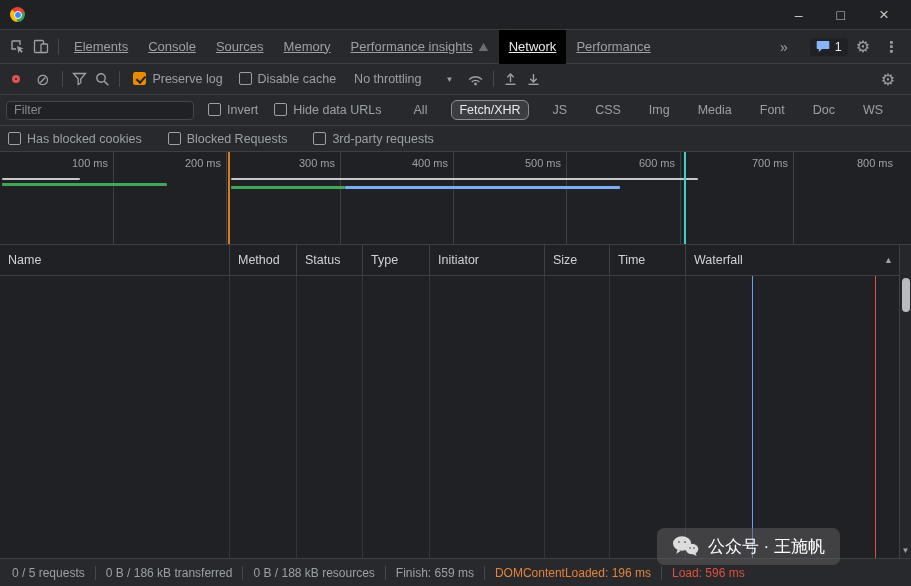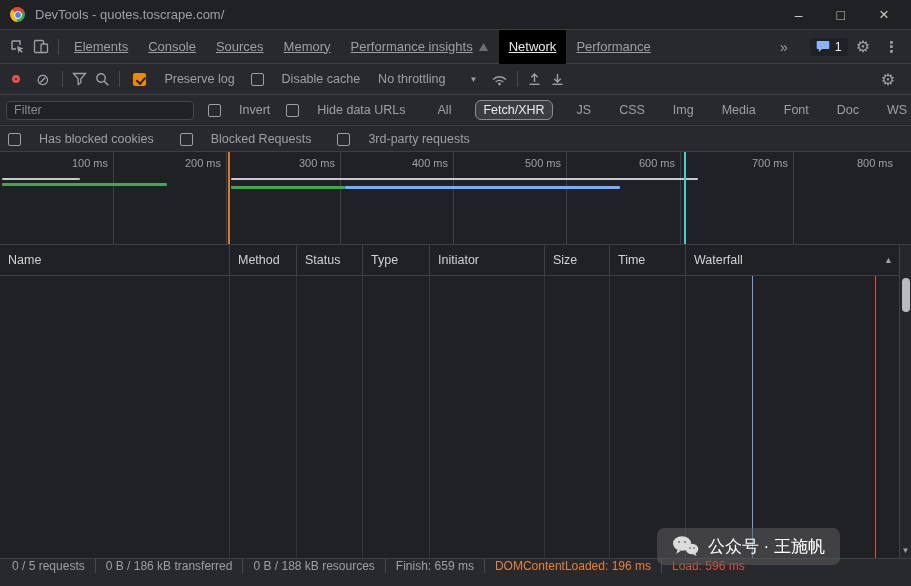--- a/index.html
+++ b/index.html
@@ -35,21 +35,21 @@
     background:#202124; border-radius:4px; color:#e8eaed; }
   .gear-glyph { font-size:16px; color:#9aa0a6; padding:0 8px; }
   .kebab { font-size:15px; color:#9aa0a6; padding:0 6px; font-weight:bold; }
 
   
   .nettoolbar { height:31px; background:#28292c; border-bottom:1px solid #3c4043;
     display:flex; align-items:center; padding:0 8px; }
   .record-btn { width:8px; height:8px; border:3px solid #e0544b; border-radius:50%;
     margin:0 8px 0 4px; flex:none; }
   .clear-glyph { font-size:16px; color:#9aa0a6; padding:0 8px; }
-  .cb-group { display:flex; align-items:flex-end; gap:18px; color:#9aa0a6; margin:0 8px; flex:none; }
+  .cb-group { display:flex; align-items:flex-start; gap:6px; color:#9aa0a6; margin:0 8px; flex:none; }
   .cb { width:13px; height:13px; border:1.5px solid #9aa0a6; border-radius:2px; flex:none; position:relative; }
   .cb.checked { background:#e78b00; border-color:#e78b00; }
   .cb.checked::after { content:''; position:absolute; left:3.5px; top:0.5px; width:3.5px; height:7px;
     border:solid #202124; border-width:0 2px 2px 0; transform:rotate(42deg); }
   .dropdown { display:flex; align-items:center; gap:24px; margin:0 10px; color:#9aa0a6; }
   .caret { font-size:8px; color:#9aa0a6; }
   .spacer { flex:1; }
 
   
   .filterbar { height:31px; background:#28292c; border-bottom:1px solid #3c4043;
@@ -85,37 +85,36 @@
   .body-marker { position:absolute; top:0; bottom:0; width:1px; }
   .scrollbar { position:absolute; top:0; right:0; bottom:0; width:12px;
     background:#26272a; border-left:1px solid #3c4043; }
   .scroll-thumb { position:absolute; top:33px; left:2px; width:8px; height:34px;
     background:#b9bcbe; border-radius:4px; }
   .scroll-down { position:absolute; bottom:3px; left:0; right:0; text-align:center;
     font-size:8px; color:#9aa0a6; }
 
   
   .statusbar { height:28px; background:#28292c; border-top:1px solid #3c4043;
-    display:flex; padding:0 2px; font-size:12px; color:#9aa0a6; }
+    display:flex; align-items:center; padding:0 2px; font-size:12px; color:#9aa0a6; }
   .sb-item { padding:0 10px; flex:none; white-space:nowrap; }
   .sb-sep { width:1px; height:14px; background:#47484b; flex:none; }
   .sb-dcl { color:#e5823a; }
   .sb-load { color:#e0503f; }
 
   
   .watermark { position:absolute; right:71px; bottom:21px; z-index:50;
     background:rgba(92,92,92,0.55); border-radius:7px; padding:7px 15px;
     display:flex; align-items:flex-start; gap:9px; color:#fff; font-size:17px; }
 </style>
 </head>
 <body>
 
 <div class="titlebar">
   <div class="chrome-logo"></div>
-  <span class="win-title">DevTools - quotes.toscrape.com/</span>
   <div class="win-controls">
     <span>–</span>
     <span>□</span>
     <span style="font-size:17px">×</span>
   </div>
 </div>
 
 <div class="tabbar">
   <span class="icon-btn">
     <svg width="15" height="15" viewBox="0 0 15 15">

